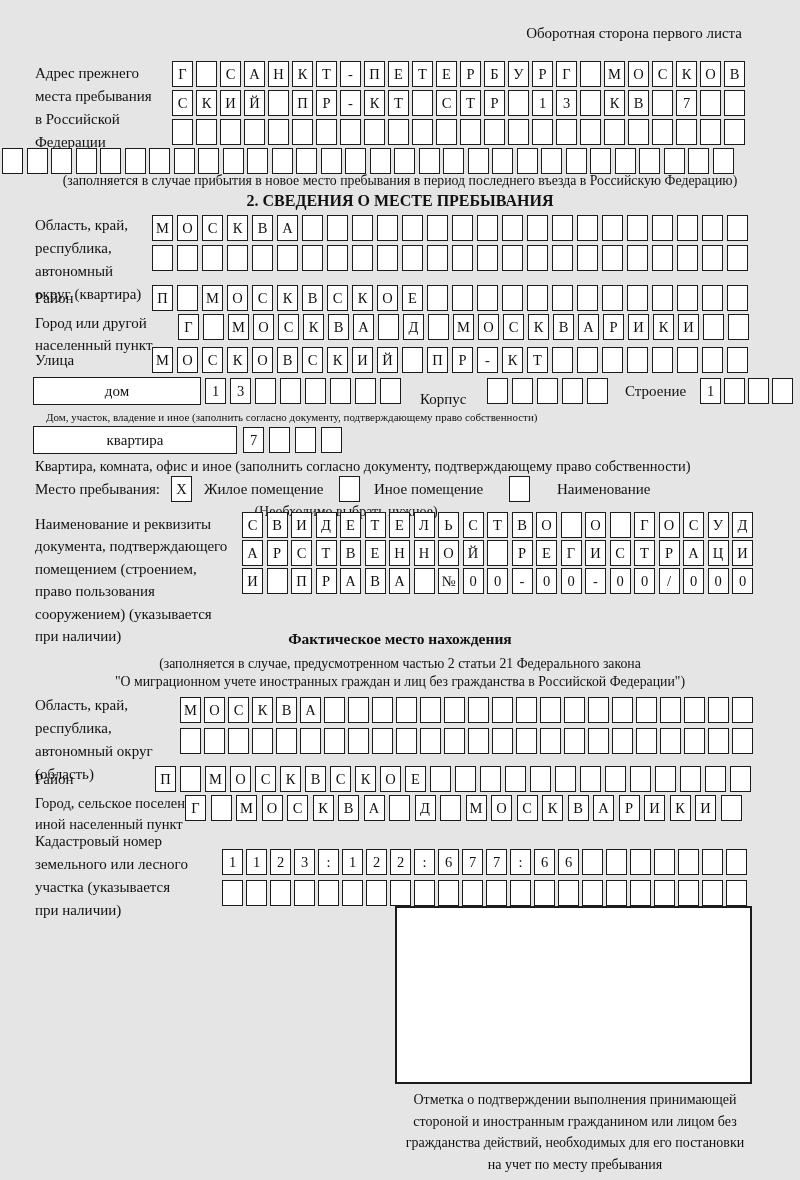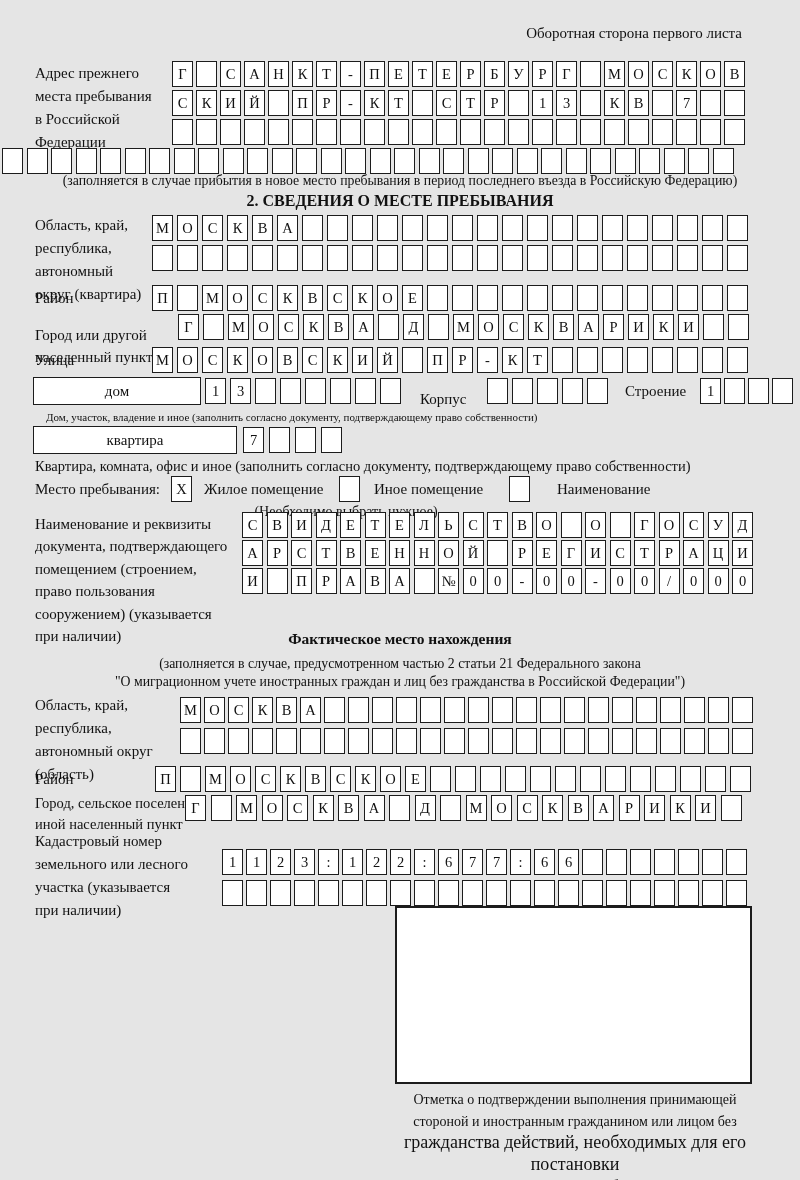--- a/index.html
+++ b/index.html
@@ -236,21 +236,21 @@
       <span class="cell"></span>
       <span class="cell"></span>
       <span class="cell"></span>
       <span class="cell"></span>
       <span class="cell"></span>
       <span class="cell"></span>
       <span class="cell"></span>
     </div>
 
   <div class="abs" style="left:35px;top:312px;">
-    <div class="lbl" style="line-height:22px;margin-top:12px;">Город или другой</div>
+    <div class="lbl" style="line-height:22px;">Город или другой</div>
     <div class="lbl" style="line-height:22px;">населенный пункт</div>
   </div>
   <div class="abs boxes" style="left:178px;top:314px;gap:4px;">
       <span class="cell">Г</span>
       <span class="cell"></span>
       <span class="cell">М</span>
       <span class="cell">О</span>
       <span class="cell">С</span>
       <span class="cell">К</span>
       <span class="cell">В</span>
@@ -596,17 +596,17 @@
       <span class="cell"></span>
       <span class="cell"></span>
       <span class="cell"></span>
       <span class="cell"></span>
     </div>
 
   <div class="abs stamp-box" style="left:395px;top:906px;width:357px;height:178px;"></div>
   <div class="abs" style="left:385px;top:1089px;width:380px;text-align:center;">
     <div style="font-size:14px;line-height:21.5px;">Отметка о подтверждении выполнения принимающей</div>
     <div style="font-size:14px;line-height:21.5px;">стороной и иностранным гражданином или лицом без</div>
-    <div style="font-size:18px;line-height:21.5px;">гражданства действий, необходимых для его постановки</div>
+    <div style="font-size:14px;line-height:21.5px;">гражданства действий, необходимых для его постановки</div>
     <div style="font-size:14px;line-height:21.5px;">на учет по месту пребывания</div>
   </div>
 
 </div>
 
 </body></html>

